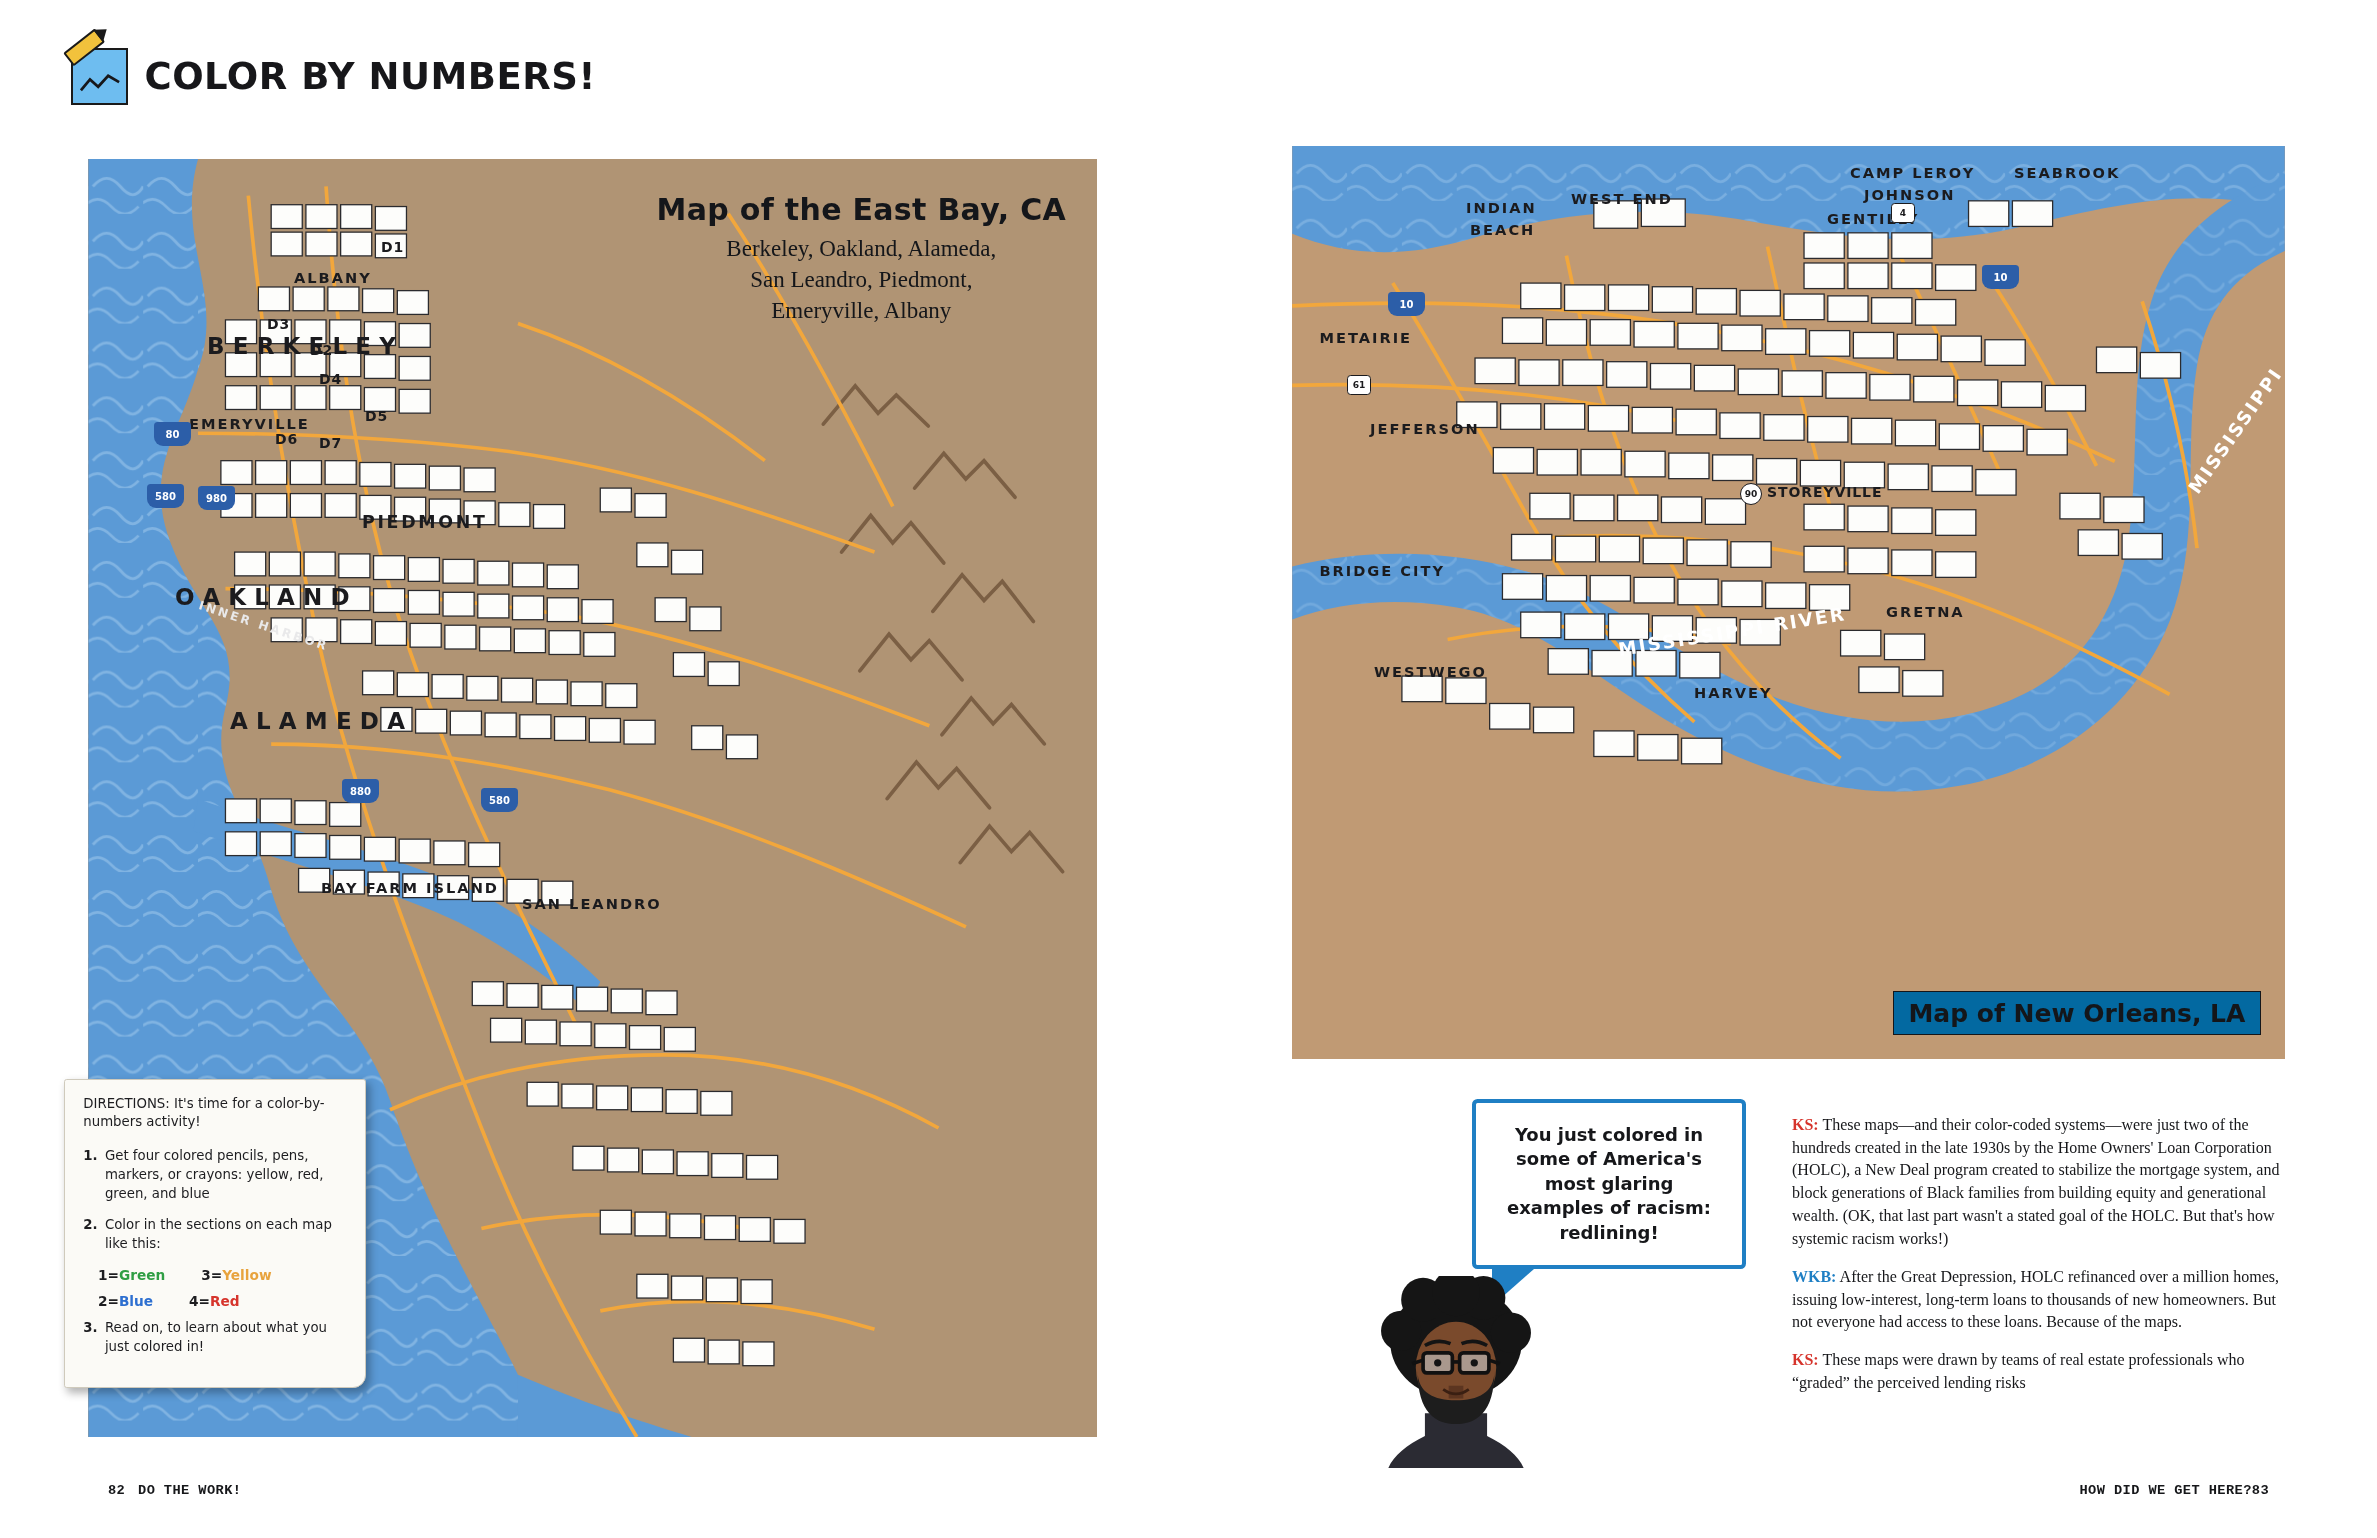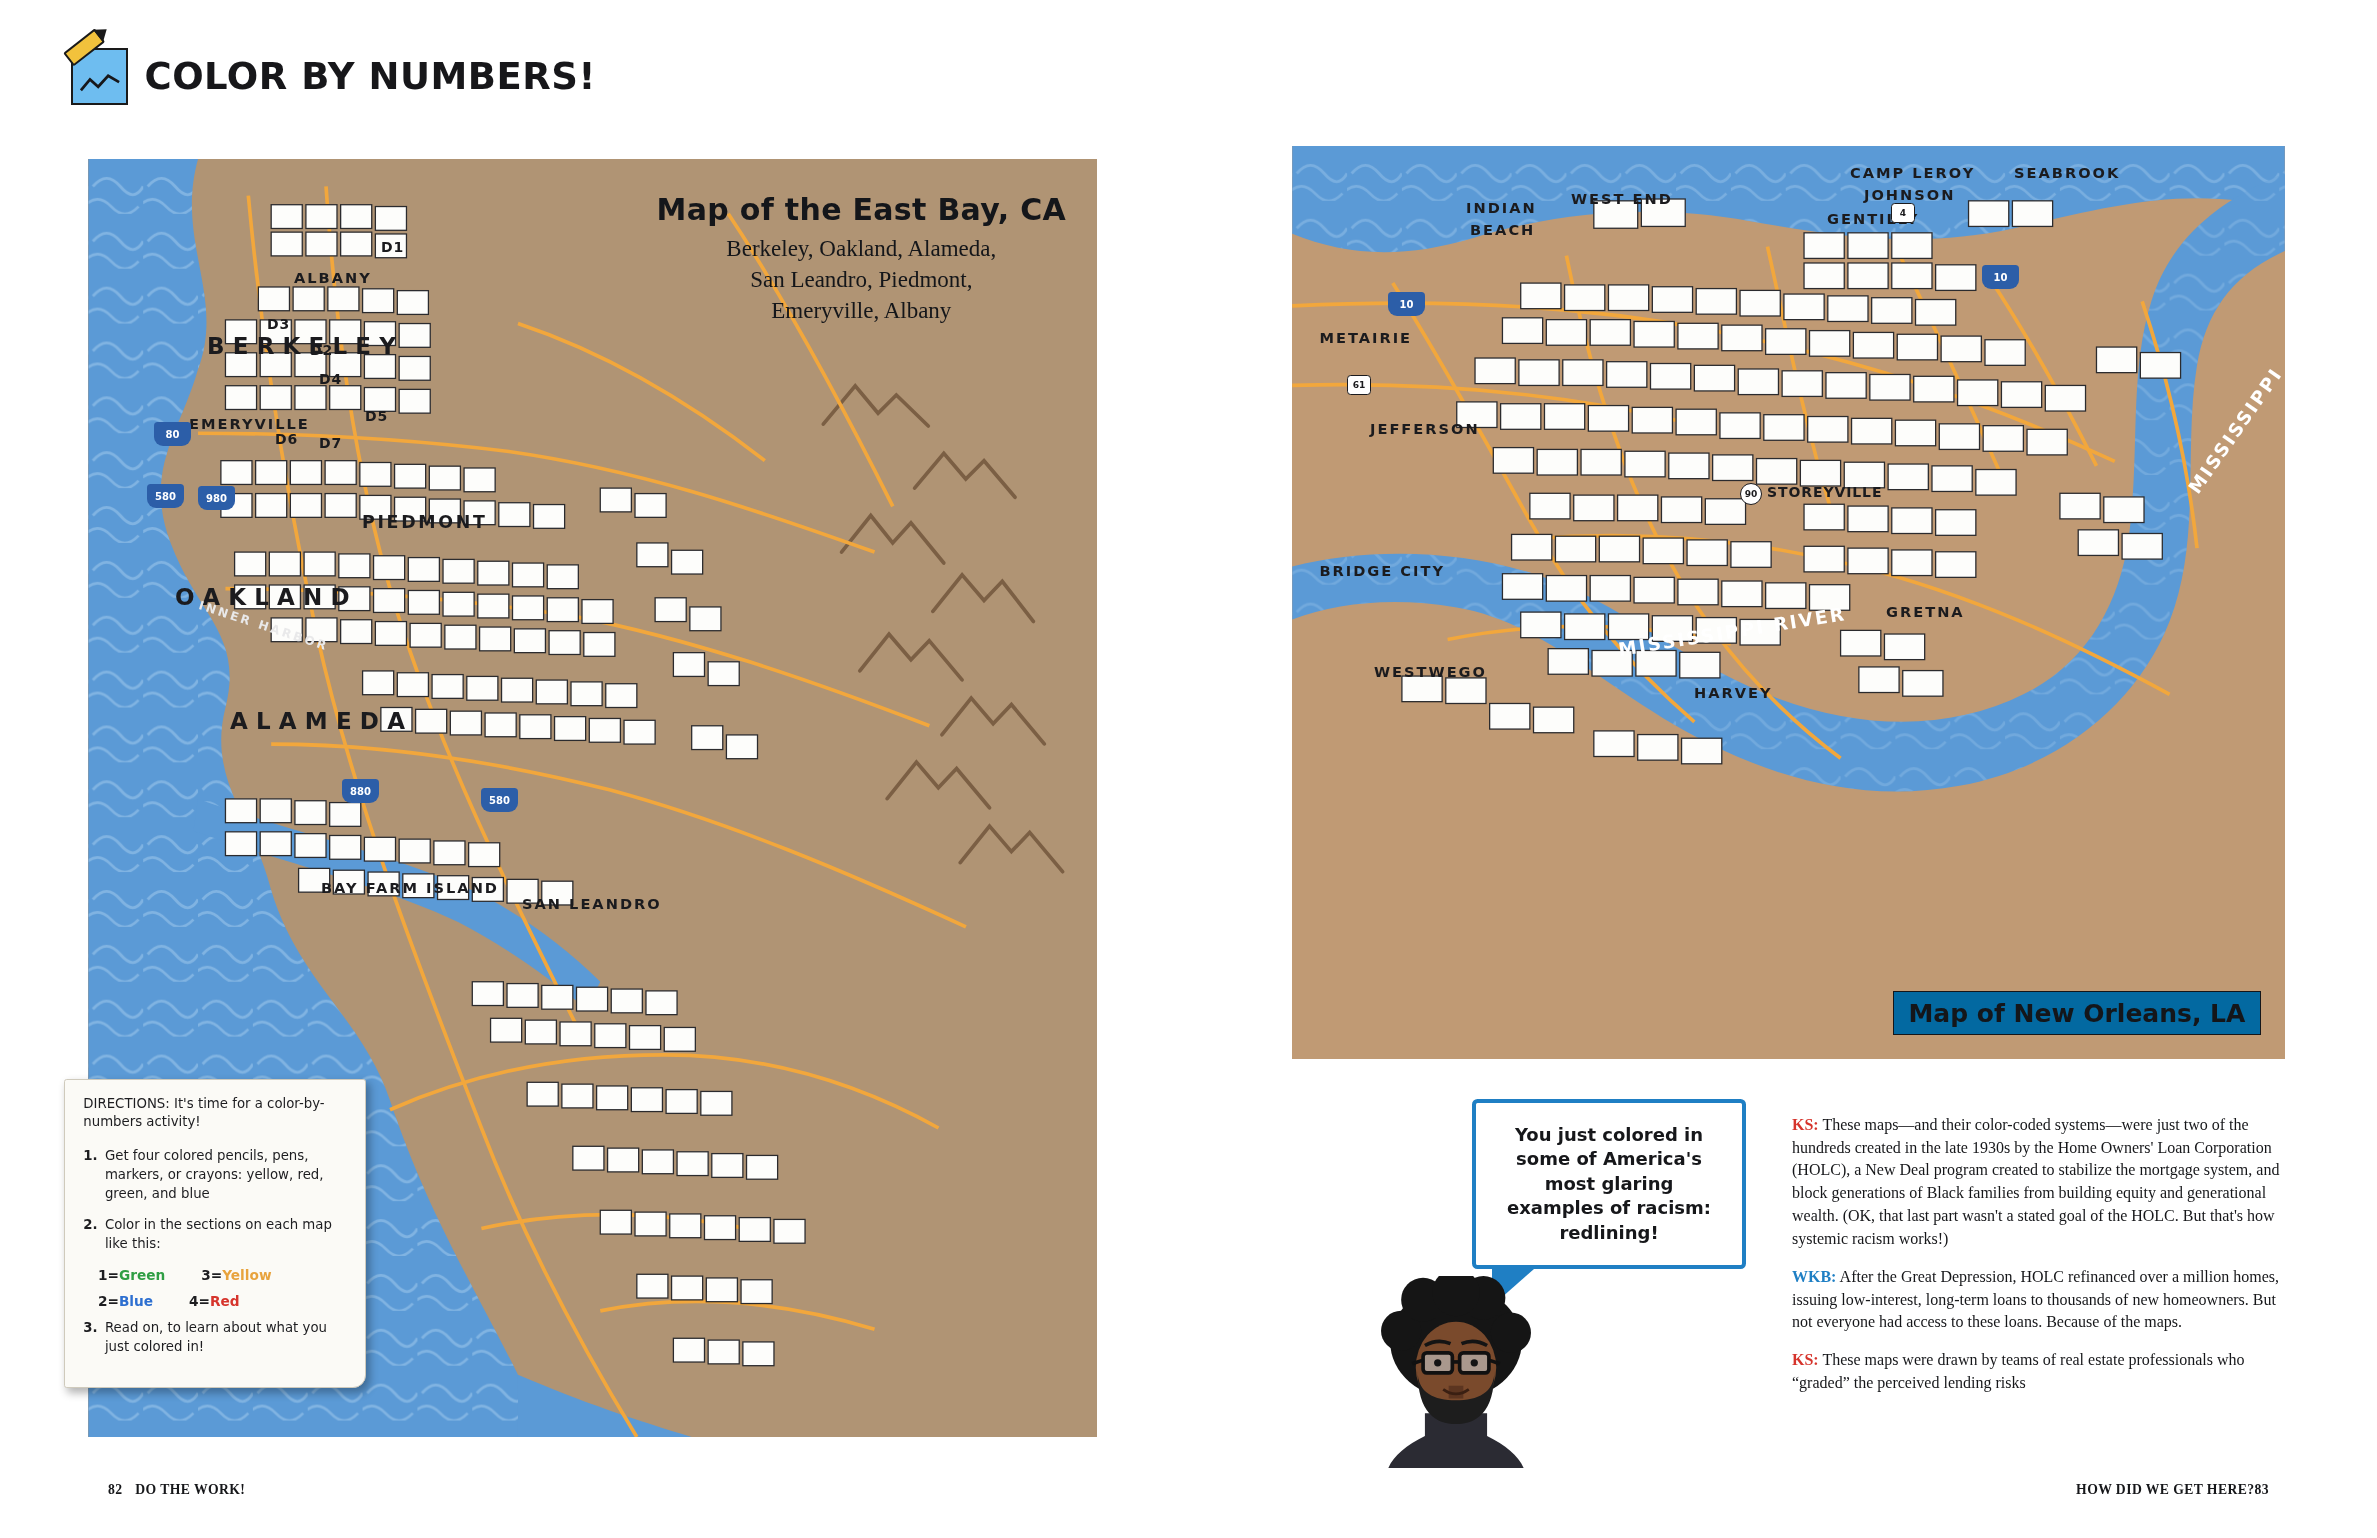--- a/index.html
+++ b/index.html
@@ -155,21 +155,21 @@
     font-family: "Liberation Serif", serif;
     font-size: 16px; line-height: 1.42; color: #16171a;
   }
   .bodycol p { margin: 0 0 15.5px 0; }
   .spk-ks { color: #d6342c; font-weight: 700; }
   .spk-wkb { color: #1f7fc4; font-weight: 700; }
 
   
   .footer {
     position: absolute; bottom: 40px;
-    font-family: Liberation Serif, serif;
+    font-family: Liberation Mono, monospace;
     font-size: 13.7px; font-weight: 700; color: #16171a;
     letter-spacing: 0.4px;
   }
   .footer.left { left: 108px; }
   .footer.left .num { margin-right: 12.8px; }
   .footer.right { right: 108px; }
   .footer.right .num { margin-left: 0; }
   .footer .lbl { font-weight: 700; }
 </style>
 </head>

